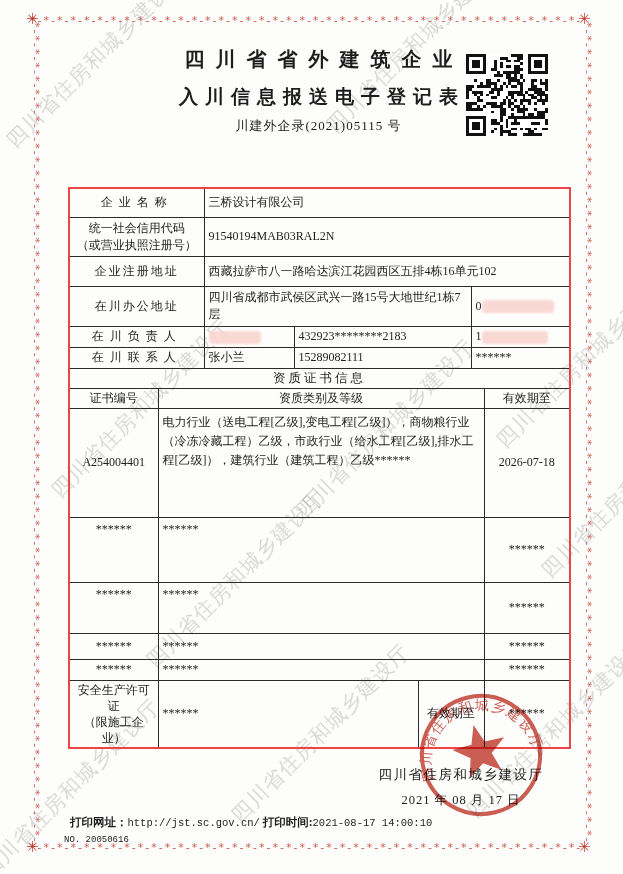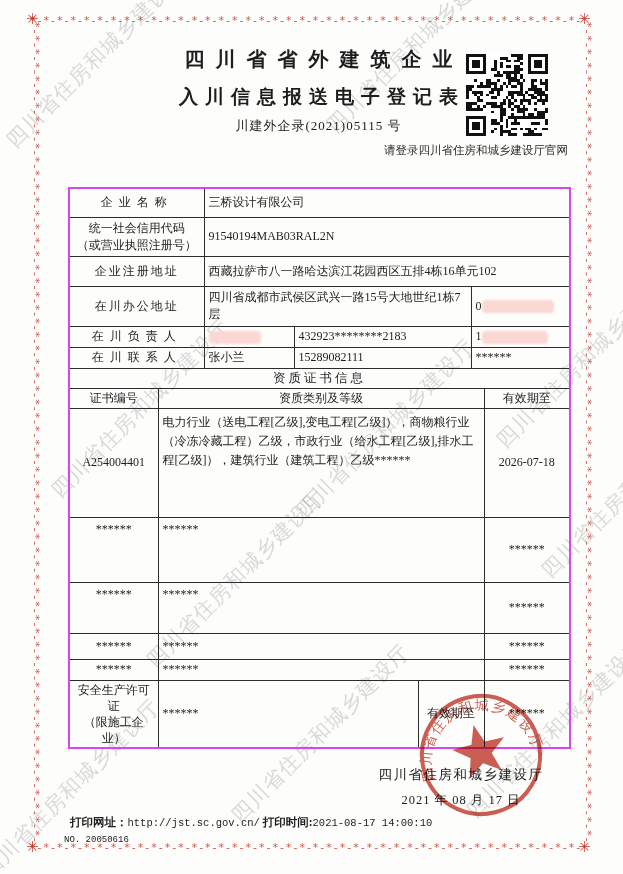--- a/index.html
+++ b/index.html
@@ -22,21 +22,21 @@
   .t1{font-size:20px;font-weight:bold;letter-spacing:11px;padding-left:11px;}
   .t2{font-size:19px;font-weight:bold;letter-spacing:7px;padding-left:7px;margin-top:11px;}
   .docno{font-size:13px;letter-spacing:1px;margin-top:7px;}
   .qr{position:absolute;left:466px;top:54px;width:82px;height:82px;}
   .qr svg{width:100%;height:100%;}
   .qrcap{position:absolute;left:250px;top:141px;width:318px;text-align:right;font-size:11.5px;line-height:1.6;color:#2a2a2a;}
 
   
   table.main{position:absolute;left:68px;top:187px;width:501px;border-collapse:collapse;table-layout:fixed;font-size:12px;}
   table.main td{border:1px solid #2b2b2b;padding:1px 4px;vertical-align:middle;overflow:hidden;}
-  table.main{border:2px solid #d946ef;}
+  table.main{border:2px solid #ef4444;}
   td.lab{text-align:center;}
   td.val{padding-left:8px;}
   .ls6{letter-spacing:6px;}
   .ls2{letter-spacing:2px;margin-left:16px;}
   .pre{white-space:pre-line;line-height:1.35;}
   .ctr{text-align:center;}
   .top{vertical-align:top !important;padding-top:4px !important;}
   .sect{text-align:center;letter-spacing:3px;font-size:12.5px;}
   .certclass{line-height:1.6;}
 
@@ -381,21 +381,20 @@
           <rect x="21" y="28" width="1" height="1"></rect>
           <rect x="22" y="28" width="1" height="1"></rect>
           <rect x="23" y="28" width="1" height="1"></rect>
           <rect x="24" y="28" width="1" height="1"></rect>
           <rect x="25" y="28" width="1" height="1"></rect>
           <rect x="26" y="28" width="1" height="1"></rect>
         </g>
     </svg>
   </div>
   <div class="qrcap">
-    <div>请登录四川省住房和城乡建设厅官网</div>
   </div>
 
   <table class="main">
     <colgroup>
       <col style="width:89px">
         <col style="width:46px">
         <col style="width:90px">
       <col style="width:124px">
         <col style="width:53px">
         <col style="width:13px">

